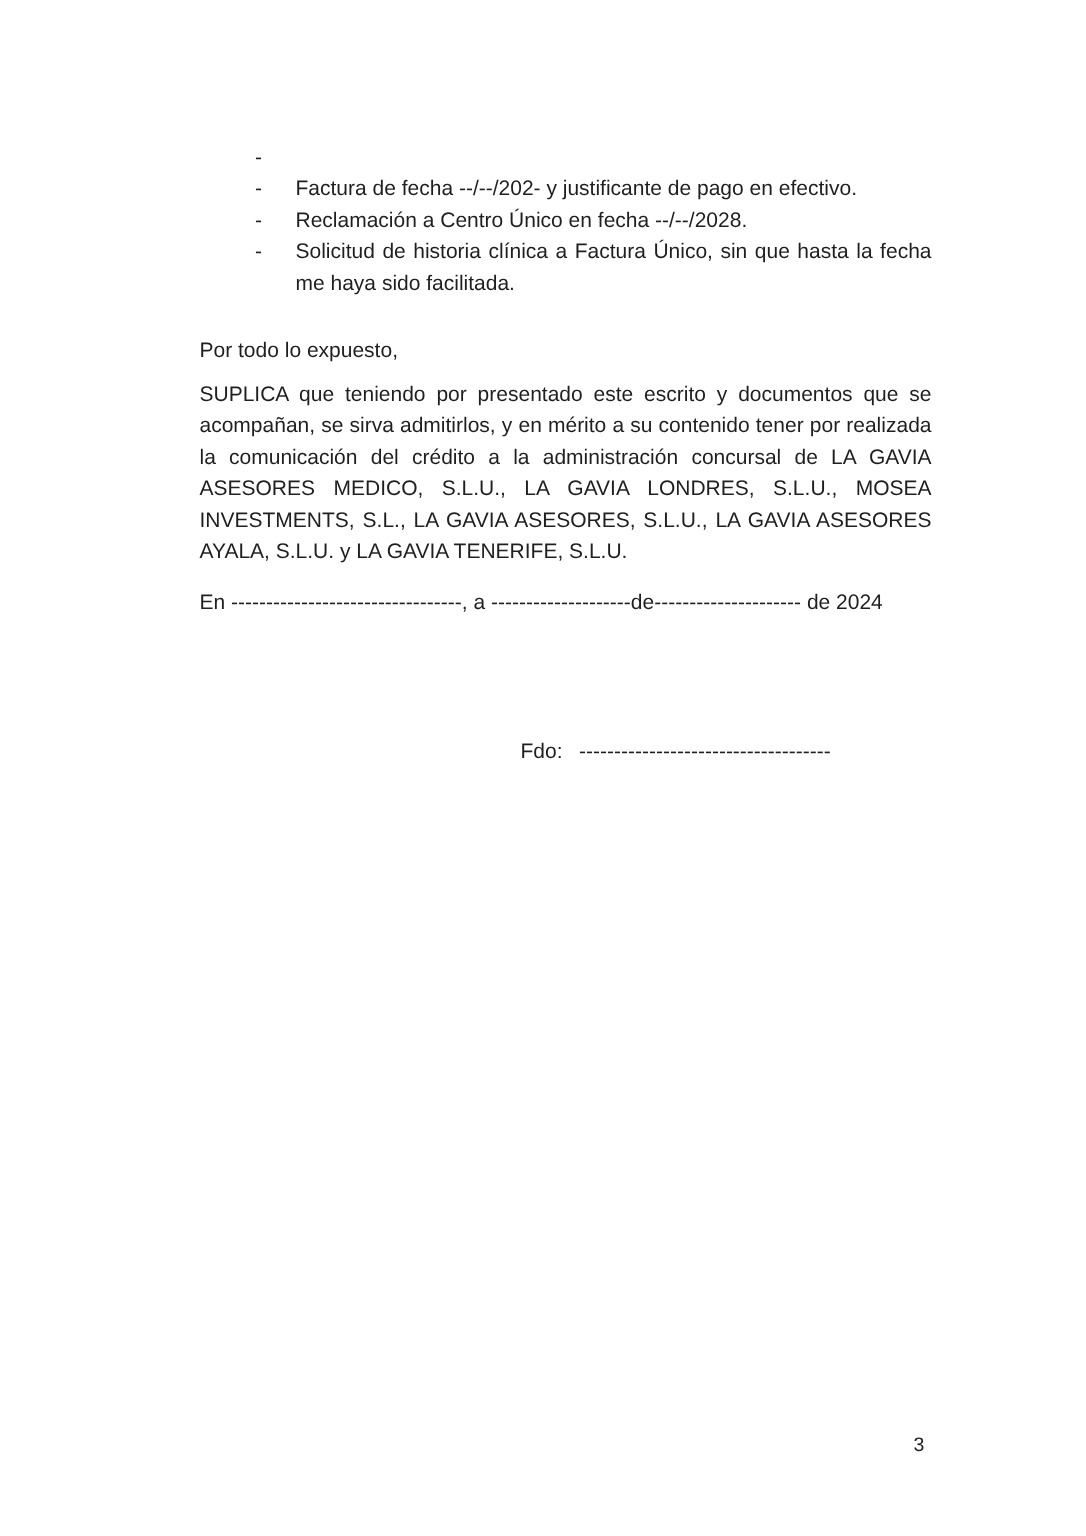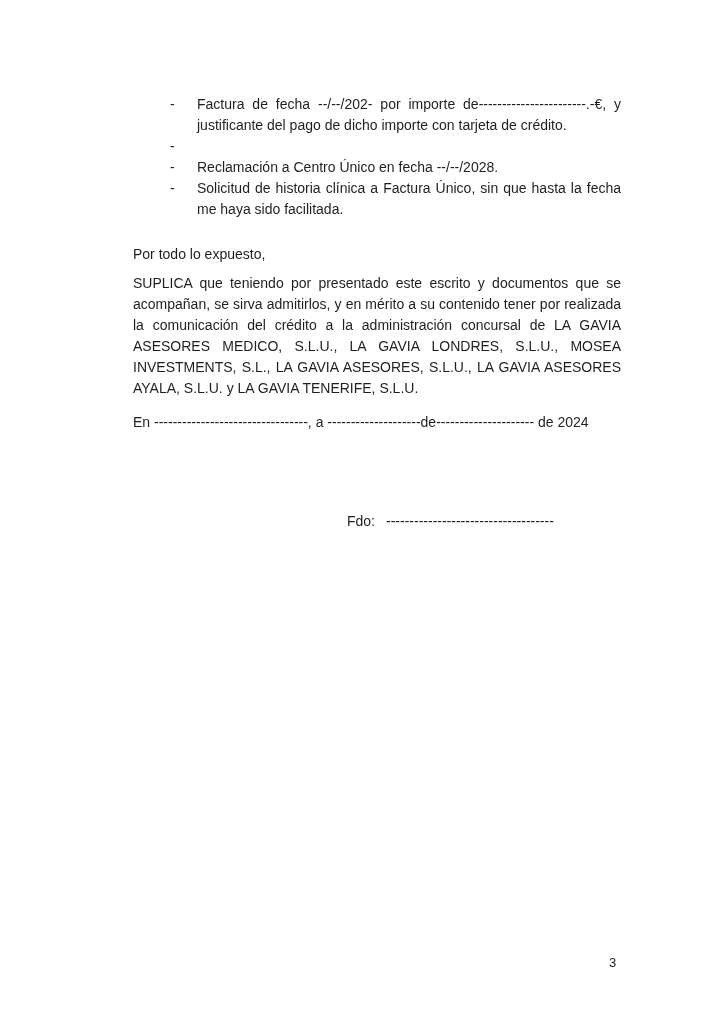--- a/index.html
+++ b/index.html
@@ -71,24 +71,24 @@
   }
 </style>
 </head>
 <body>
 
 <div class="content">
 
   <ul class="doc-list">
     <li class="doc-li">
       <span class="marker">-</span>
-      <span class="li-text">Factura de fecha --/--/202- por importe de-----------------------.-€, y justificante del pago de dicho importe con tarjeta de crédito.</span>
     </li>
     <li class="doc-li">
       <span class="marker">-</span>
+      <span class="li-text">Factura de fecha --/--/202- y justificante de pago en efectivo.</span>
     </li>
     <li class="doc-li">
       <span class="marker">-</span>
       <span class="li-text">Reclamación a Centro Único en fecha --/--/2028.</span>
     </li>
     <li class="doc-li">
       <span class="marker">-</span>
       <span class="li-text">Solicitud de historia clínica a Factura Único, sin que hasta la fecha me haya sido facilitada.</span>
     </li>
   </ul>

